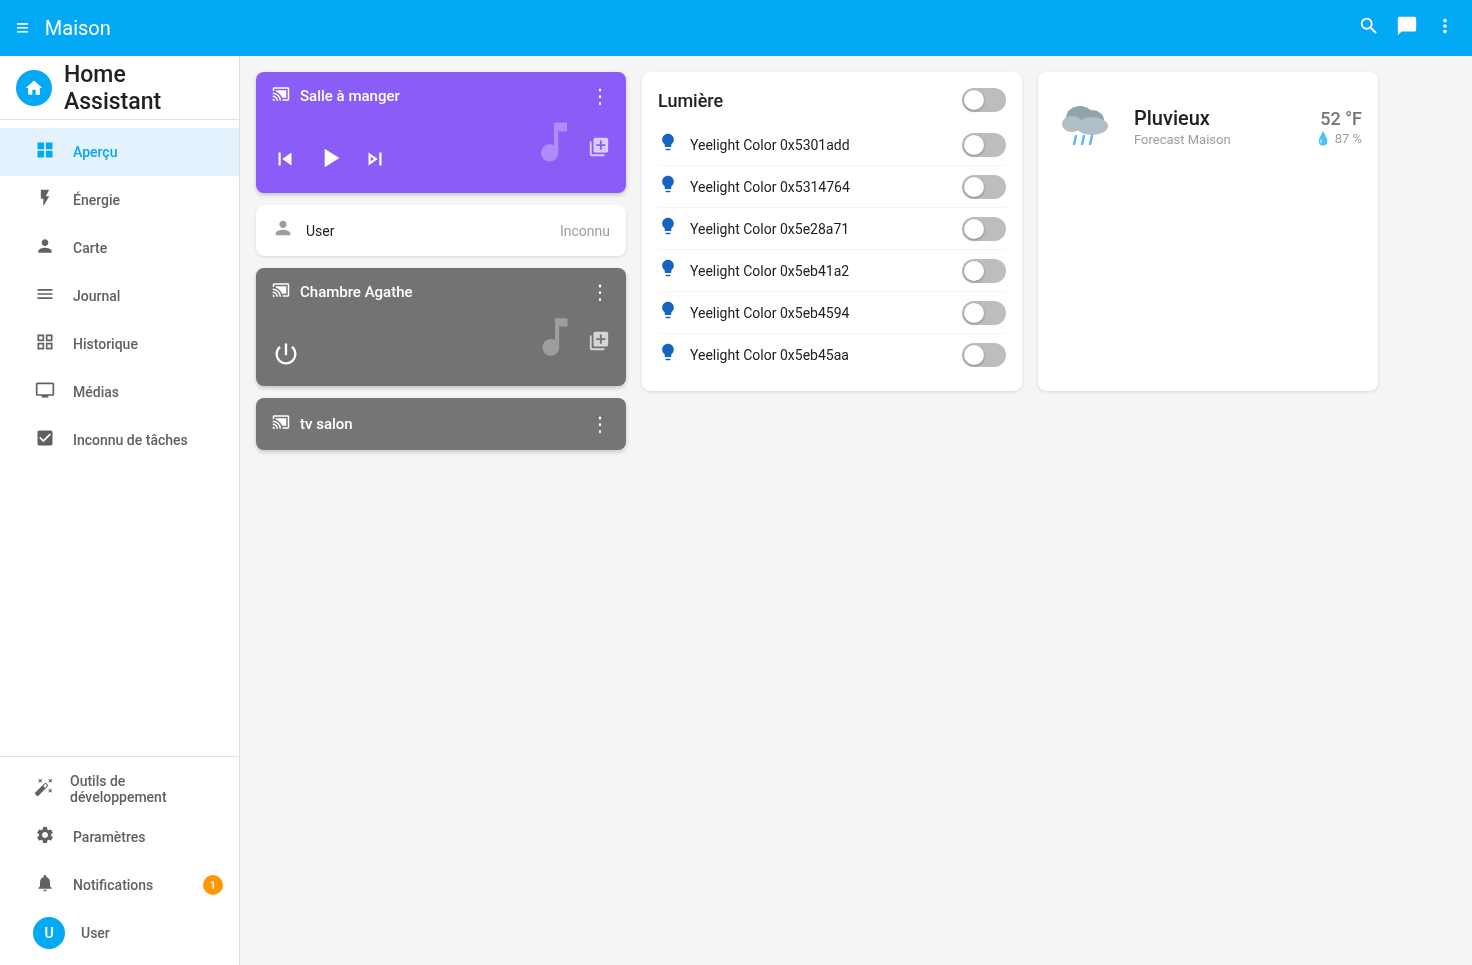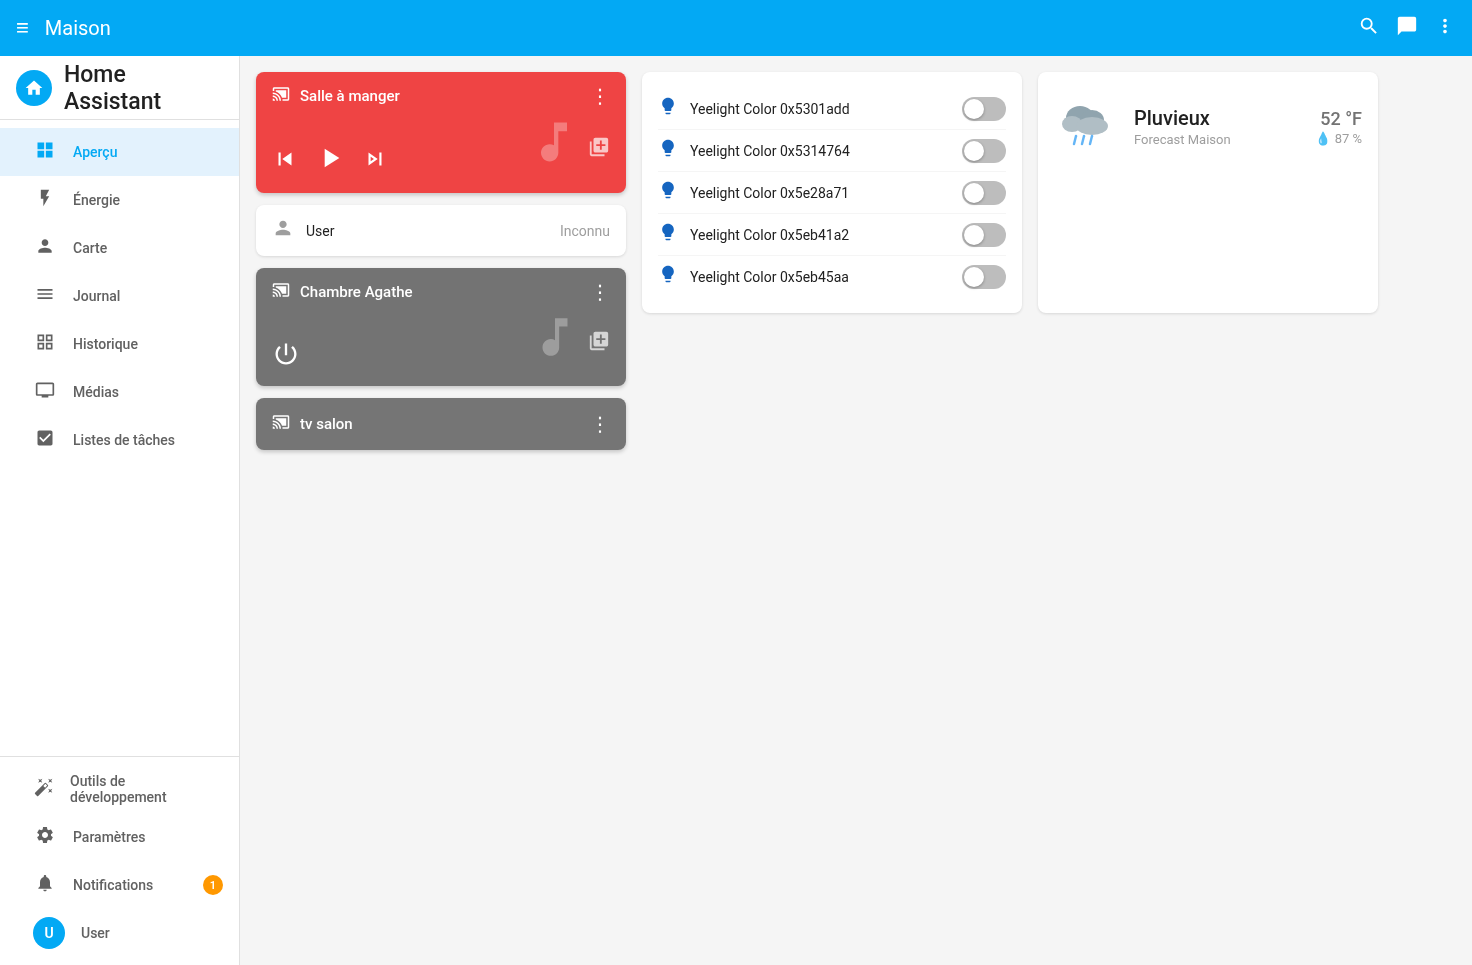--- a/index.html
+++ b/index.html
@@ -56,21 +56,21 @@
     }
 
     
     .content { flex: 1; overflow-y: auto; padding: 16px; background: #f5f5f5; display: flex; gap: 16px; align-items: flex-start; }
 
     
     .cards-left { display: flex; flex-direction: column; gap: 12px; width: 370px; flex-shrink: 0; }
 
     
     .media-card {
-      background: #ef4444; border-radius: 8px; overflow: hidden; color: white;
+      background: #8b5cf6; border-radius: 8px; overflow: hidden; color: white;
       box-shadow: 0 2px 4px rgba(0,0,0,0.2);
     }
     .media-card-header {
       display: flex; align-items: center; padding: 12px 16px 0; justify-content: space-between;
     }
     .media-card-title-row { display: flex; align-items: center; gap: 10px; }
     .media-card-icon { font-size: 18px; }
     .media-card-title { font-size: 15px; font-weight: 500; }
     .media-card-menu { font-size: 20px; cursor: pointer; }
     .media-card-body { display: flex; align-items: flex-end; padding: 8px 16px 12px; justify-content: space-between; }
@@ -242,21 +242,21 @@
         </span>
         <span class="nav-label">Médias</span>
       </div>
 
       <div class="nav-item">
         <span class="nav-icon">
           <svg width="20" height="20" viewBox="0 0 24 24" fill="#616161">
               <path d="M19 3H5c-1.1 0-2 .9-2 2v14c0 1.1.9 2 2 2h14c1.1 0 2-.9 2-2V5c0-1.1-.9-2-2-2zm-9 14l-5-5 1.41-1.41L10 14.17l7.59-7.59L19 8l-9 9z"></path>
             </svg>
         </span>
-        <span class="nav-label">Listes de tâches</span>
+        <span class="nav-label">Inconnu de tâches</span>
       </div>
     </div>
 
     <div class="sidebar-bottom">
       <div class="nav-item">
         <span class="nav-icon">
           <svg width="20" height="20" viewBox="0 0 24 24" fill="#616161">
               <path d="M7.5 5.6L10 7 8.6 4.5 10 2 7.5 3.4 5 2l1.4 2.5L5 7zm12 9.8L17 14l1.4 2.5L17 19l2.5-1.4L22 19l-1.4-2.5L22 14zM22 2l-2.5 1.4L17 2l1.4 2.5L17 7l2.5-1.4L22 7l-1.4-2.5zm-7.63 5.29a1 1 0 0 0-1.41 0L1.29 18.96a1 1 0 0 0 0 1.41l2.34 2.34c.39.39 1.02.39 1.41 0L16.7 11.05a1 1 0 0 0 0-1.41l-2.33-2.35zm-1.03 5.49l-2.12-2.12 2.44-2.44 2.12 2.12-2.44 2.44z"></path>
             </svg>
         </span>
@@ -393,20 +393,24 @@
         </div>
         <span class="tv-card-menu">⋮</span>
       </div>
 
     </div>
 
     <div class="cards-right">
       <div class="cards-right-top">
 
         <div class="lumiere-card">
+          <div class="lumiere-header">
+            <span class="lumiere-title">Lumière</span>
+            <div class="toggle"></div>
+          </div>
 
           <div class="light-row">
             <span class="light-icon">
               <svg width="20" height="20" viewBox="0 0 24 24" fill="#1565c0">
                   <path d="M9 21c0 .55.45 1 1 1h4c.55 0 1-.45 1-1v-1H9v1zm3-19C8.14 2 5 5.14 5 9c0 2.38 1.19 4.47 3 5.74V17c0 .55.45 1 1 1h6c.55 0 1-.45 1-1v-2.26c1.81-1.27 3-3.36 3-5.74 0-3.86-3.14-7-7-7z"></path>
                 </svg>
             </span>
             <span class="light-name">Yeelight Color 0x5301add</span>
             <div class="toggle"></div>
           </div>
@@ -428,20 +432,29 @@
             <span class="light-name">Yeelight Color 0x5e28a71</span>
             <div class="toggle"></div>
           </div>
           <div class="light-row">
             <span class="light-icon">
               <svg width="20" height="20" viewBox="0 0 24 24" fill="#1565c0">
                   <path d="M9 21c0 .55.45 1 1 1h4c.55 0 1-.45 1-1v-1H9v1zm3-19C8.14 2 5 5.14 5 9c0 2.38 1.19 4.47 3 5.74V17c0 .55.45 1 1 1h6c.55 0 1-.45 1-1v-2.26c1.81-1.27 3-3.36 3-5.74 0-3.86-3.14-7-7-7z"></path>
                 </svg>
             </span>
             <span class="light-name">Yeelight Color 0x5eb41a2</span>
+            <div class="toggle"></div>
+          </div>
+          <div class="light-row">
+            <span class="light-icon">
+              <svg width="20" height="20" viewBox="0 0 24 24" fill="#1565c0">
+                  <path d="M9 21c0 .55.45 1 1 1h4c.55 0 1-.45 1-1v-1H9v1zm3-19C8.14 2 5 5.14 5 9c0 2.38 1.19 4.47 3 5.74V17c0 .55.45 1 1 1h6c.55 0 1-.45 1-1v-2.26c1.81-1.27 3-3.36 3-5.74 0-3.86-3.14-7-7-7z"></path>
+                </svg>
+            </span>
+            <span class="light-name">Yeelight Color 0x5eb4594</span>
             <div class="toggle"></div>
           </div>
           <div class="light-row">
             <span class="light-icon">
               <svg width="20" height="20" viewBox="0 0 24 24" fill="#1565c0">
                   <path d="M9 21c0 .55.45 1 1 1h4c.55 0 1-.45 1-1v-1H9v1zm3-19C8.14 2 5 5.14 5 9c0 2.38 1.19 4.47 3 5.74V17c0 .55.45 1 1 1h6c.55 0 1-.45 1-1v-2.26c1.81-1.27 3-3.36 3-5.74 0-3.86-3.14-7-7-7z"></path>
                 </svg>
             </span>
             <span class="light-name">Yeelight Color 0x5eb45aa</span>
             <div class="toggle"></div>

